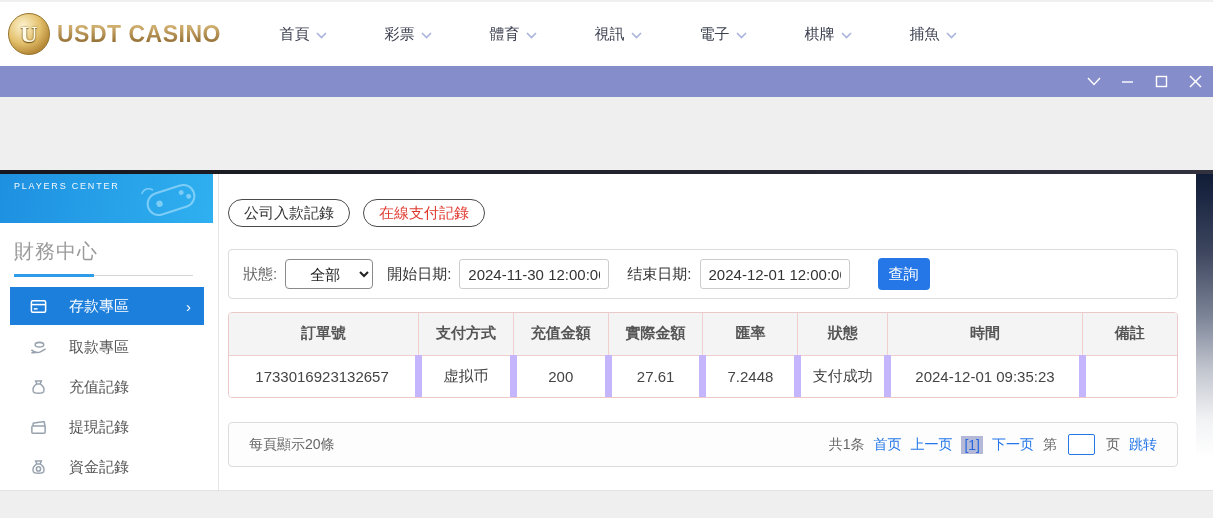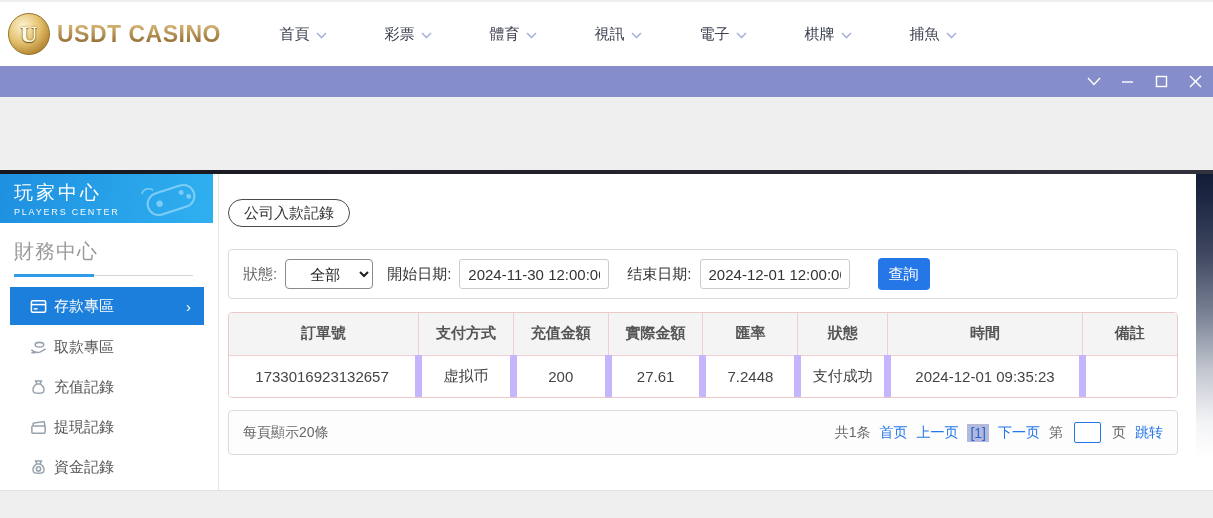--- a/index.html
+++ b/index.html
@@ -50,21 +50,21 @@
   .sidebar-header { height:49px; background:linear-gradient(100deg,#1e90e0,#2fb0f0);
     color:#fff; padding:6px 0 0 14px; position:relative; overflow:hidden; }
   .sidebar-title { font-size:19px; letter-spacing:3px; }
   .sidebar-subtitle { font-size:9px; letter-spacing:1.8px; margin-top:1px; opacity:.95; }
   .controller { position:absolute; right:8px; top:5px; opacity:.55; }
   .finance-title { margin:15px 0 0 14px; font-size:20px; color:#9a9a9a; letter-spacing:1px; }
   .sidebar-divider { position:relative; margin:9px 0 0 14px; width:179px; height:3px; }
   .sidebar-divider .seg-gray { position:absolute; left:0; top:1px; width:100%; height:1px; background:#d5d5d5; }
   .sidebar-divider .seg-blue { position:absolute; left:0; top:0; width:80px; height:3px; background:#2e9ce8; }
   .menu { margin-top:10px; }
-  .menu-item { height:40px; display:flex; align-items:center; padding-left:29px; gap:6px;
+  .menu-item { height:40px; display:flex; align-items:center; padding-left:29px; gap:21px;
     color:#555; font-size:15px; cursor:pointer; }
   .menu-item .mi-icon { color:#98a2ae; display:flex; }
   .menu-item.active { background:#1c7fdc; color:#fff; margin:0 9px 2px 10px; height:38px;
     padding-left:19px; position:relative; }
   .menu-item.active .mi-icon { color:#fff; }
   .menu-item.active .chev-right { position:absolute; right:13px; font-size:15px; color:#fff; }
 
   
   .main { position:absolute; left:219px; top:13px; width:977px; height:316px; background:#fff; }
   .tabs { display:flex; gap:13px; margin:12px 0 0 9px; }
@@ -90,23 +90,23 @@
   th:last-child, td:last-child { border-right:none; }
   th:nth-child(1), td:nth-child(1) { width:20%; }
   th:nth-child(2), td:nth-child(2) { width:10%; }
   th:nth-child(3), td:nth-child(3) { width:10%; }
   th:nth-child(4), td:nth-child(4) { width:10%; }
   th:nth-child(5), td:nth-child(5) { width:10%; }
   th:nth-child(6), td:nth-child(6) { width:9.5%; }
   th:nth-child(7), td:nth-child(7) { width:20.5%; }
   th:nth-child(8), td:nth-child(8) { width:10%; }
 
-  .pagination-box { margin:12px 0 0 9px; width:950px; height:45px; border:1px solid #dcdcdc; border-radius:4px;
+  .pagination-box { margin:24px 0 0 9px; width:950px; height:45px; border:1px solid #dcdcdc; border-radius:4px;
     background:#fdfdfd; display:flex; align-items:center; justify-content:space-between;
-    padding:0 14px; font-size:14px; color:#666; }
+    padding:0 20px; font-size:14px; color:#666; }
   .pag-right { display:flex; align-items:center; gap:9px; }
   .pag-link { color:#2577e8; cursor:pointer; text-decoration:none; }
   .pag-current { background:#b3b9d7; color:#2566e0; padding:1px 3px; }
   .jump-input { width:27px; height:21px; border:1px solid #2577e8; border-radius:2px; margin:0 2px; }
   .pag-label { color:#666; }
 </style>
 </head>
 <body>
 
 <div class="top-header">
@@ -186,21 +186,20 @@
   </button>
 </div>
 
 <div class="gray-band"></div>
 <div class="dark-line"></div>
 
 <div class="content">
 
   <div class="sidebar">
     <div class="sidebar-header">
-      <div class="sidebar-title">玩家中心</div>
       <div class="sidebar-subtitle">PLAYERS CENTER</div>
       <svg class="controller" width="68" height="42" viewBox="0 0 68 42">
         <g transform="rotate(-18 34 21)">
           <rect x="10" y="10" width="48" height="22" rx="11" fill="none" stroke="#bfeaff" stroke-width="2"></rect>
           <circle cx="22" cy="21" r="3.2" fill="#bfeaff"></circle>
           <circle cx="46" cy="17" r="2.4" fill="#bfeaff"></circle>
           <circle cx="52" cy="23" r="2.4" fill="#bfeaff"></circle>
           <path d="M8 6 q6 -6 12 0" fill="none" stroke="#bfeaff" stroke-width="1.6"></path>
         </g>
       </svg>
@@ -265,20 +264,21 @@
         
       </div>
     </div>
   </div>
 
   <div class="v-divider"></div>
 
   <div class="main">
     <div class="tabs">
       <button class="tab">公司入款記錄</button>
+      <button class="tab active">在線支付記錄</button>
     </div>
 
     <div class="filter-box">
       <span class="pag-label">狀態:</span>
       <select class="status-select">
         <option>全部</option>
       </select>
       <span>開始日期:</span>
       <input class="date-input" type="text" value="2024-11-30 12:00:00" style="">
       <span>结束日期:</span>

